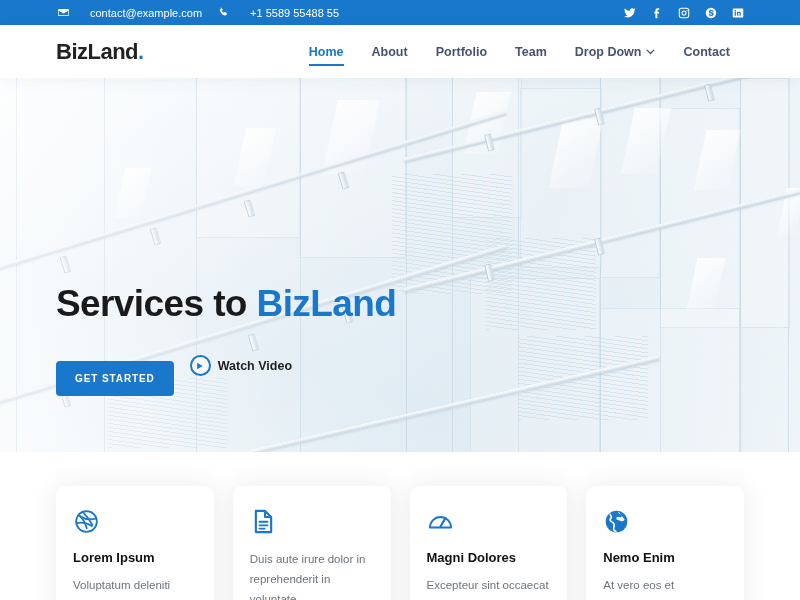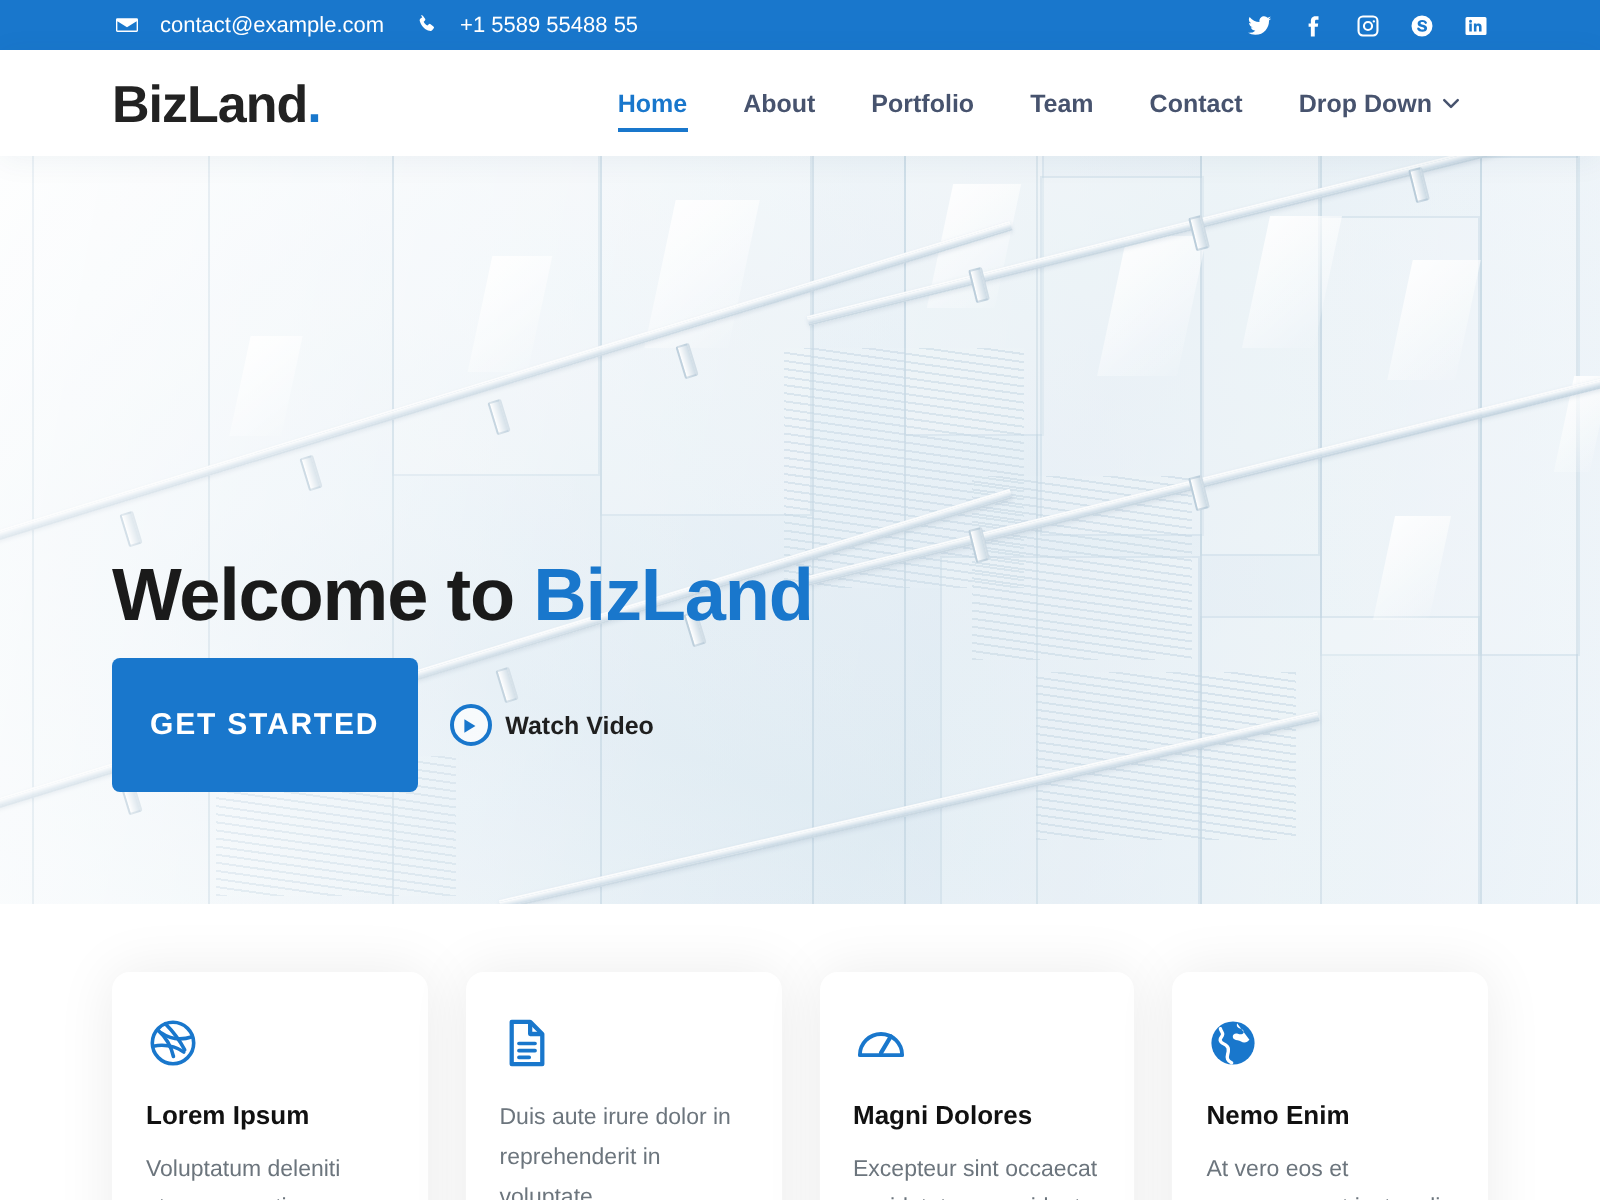--- a/index.html
+++ b/index.html
@@ -15,39 +15,39 @@
   .topbar{
     height:25px;
     background:#1977cc;
     display:flex;
     align-items:center;
     padding:0 56px 0 56px;
     color:#ffffff;
     font-size:11px;
   }
   .topbar-left{ display:flex; align-items:center; gap:16px; margin-left:2px;}
-  .tb-item{ display:flex; align-items:center; gap:11px; color:#fff; text-decoration:none; white-space:nowrap;}
+  .tb-item{ display:flex; align-items:center; gap:21px; color:#fff; text-decoration:none; white-space:nowrap;}
   .tb-item svg{ display:block; }
   .topbar-right{ margin-left:auto; display:flex; align-items:center; gap:14px; }
   .social{ display:flex; align-items:center; justify-content:center; color:#fff; width:13px; height:13px;}
   .social svg{ display:block; fill:#ffffff; }
 
   
   .header{
     height:53px;
     background:#ffffff;
     display:flex;
     align-items:center;
     padding:0 56px;
     box-shadow:0 2px 15px rgba(18,66,101,0.06);
     position:relative;
     z-index:5;
   }
   .logo{
-    font-size:26px;
+    font-size:22px;
     font-weight:700;
     letter-spacing:-0.5px;
     color:#222222;
     line-height:1;
     text-decoration:none;
   }
   .logo .dot{ color:#1977cc; }
   .nav{ margin-left:auto; display:flex; align-items:center; gap:0;text-align:center; }
   .nav-item{
     position:relative;
@@ -145,28 +145,29 @@
     margin-bottom:18px;
     line-height:1.3;
   }
   .hero-actions{ display:flex; align-items:center; gap:10px; }
   .btn-primary{
     display:inline-flex;
     align-items:center;
     justify-content:center;
     background:#1977cc;
     color:#ffffff;
-    font-size:15px;
+    font-size:10px;
     font-weight:700;
     letter-spacing:0.9px;
-    padding:25px 19px;
+    padding:12px 19px;
     border-radius:4px;
     text-decoration:none;
     border:none;
     cursor:pointer;
+    margin-top:26px;
   }
   .watch{
     display:inline-flex;
     align-items:center;
     gap:7px;
     text-decoration:none;
     color:#1f1f1f;
     font-size:12.5px;
     font-weight:600;
     padding-left:6px;
@@ -273,30 +274,30 @@
     <a class="nav-item" href="#">
         <span>About</span>
       </a>
     <a class="nav-item" href="#">
         <span>Portfolio</span>
       </a>
     <a class="nav-item" href="#">
         <span>Team</span>
       </a>
     <a class="nav-item" href="#">
-        <span>Contact</span>
-      </a>
-    <a class="nav-item" href="#">
       <span>Drop Down</span>
       <span class="chev">
         <svg width="9" height="9" viewBox="0 0 16 16">
             <path d="M2 5.5l6 6 6-6" fill="none" stroke="#47536e" stroke-width="2.2" stroke-linecap="round" stroke-linejoin="round"></path>
           </svg>
       </span>
     </a>
+    <a class="nav-item" href="#">
+        <span>Contact</span>
+      </a>
   </nav>
 </div>
 
 <section class="hero">
   <div class="hero-bg">
     <div class="base"></div>
 
     <div class="mullion" style="left:16px;"></div>
     <div class="mullion" style="left:104px;"></div>
     <div class="mullion" style="left:196px;"></div>
@@ -351,21 +352,21 @@
     <div class="post" style="left:486px; top:56px; transform:rotate(-14deg);"></div>
     <div class="post" style="left:596px; top:30px; transform:rotate(-14deg);"></div>
     <div class="post" style="left:706px; top:6px; transform:rotate(-14deg);"></div>
     <div class="post" style="left:486px; top:186px; transform:rotate(-14deg);"></div>
     <div class="post" style="left:596px; top:160px; transform:rotate(-14deg);"></div>
 
     <div class="hero-veil"></div>
   </div>
 
   <div class="hero-inner">
-    <h1 class="hero-title"><span>Welcome to </span><span class="accent">BizLand</span></h1>
+    <h1 class="hero-title"><span>Services to </span><span class="accent">BizLand</span></h1>
     <div class="hero-actions">
       <a class="btn-primary" href="#">GET STARTED</a>
       <a class="watch" href="#">
         <span class="play-circle">
           <svg width="8" height="8" viewBox="0 0 10 10">
               <path d="M1.5 0.8 L8.4 5 L1.5 9.2 Z" fill="#1977cc"></path>
             </svg>
         </span>
         <span>Watch Video</span>
       </a>

